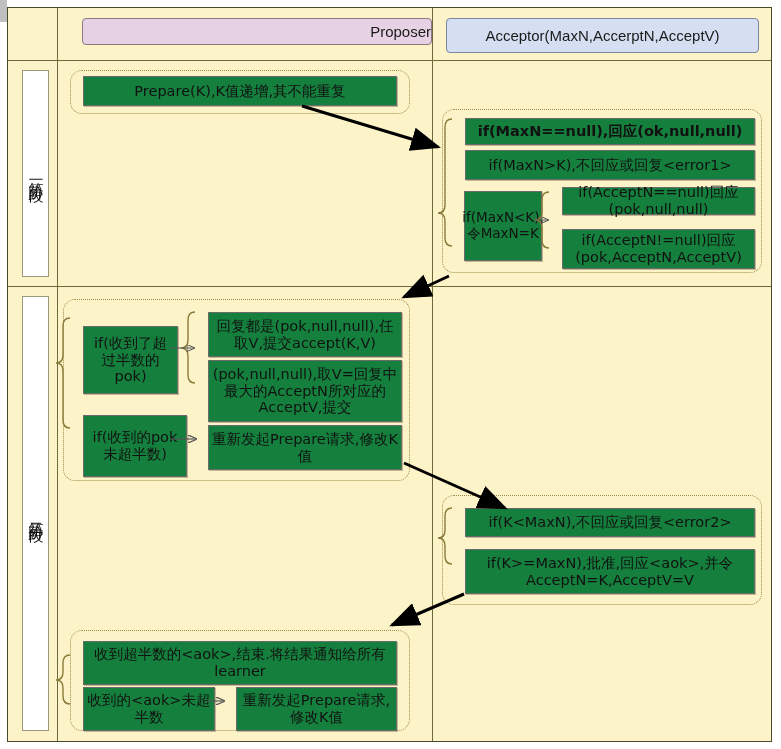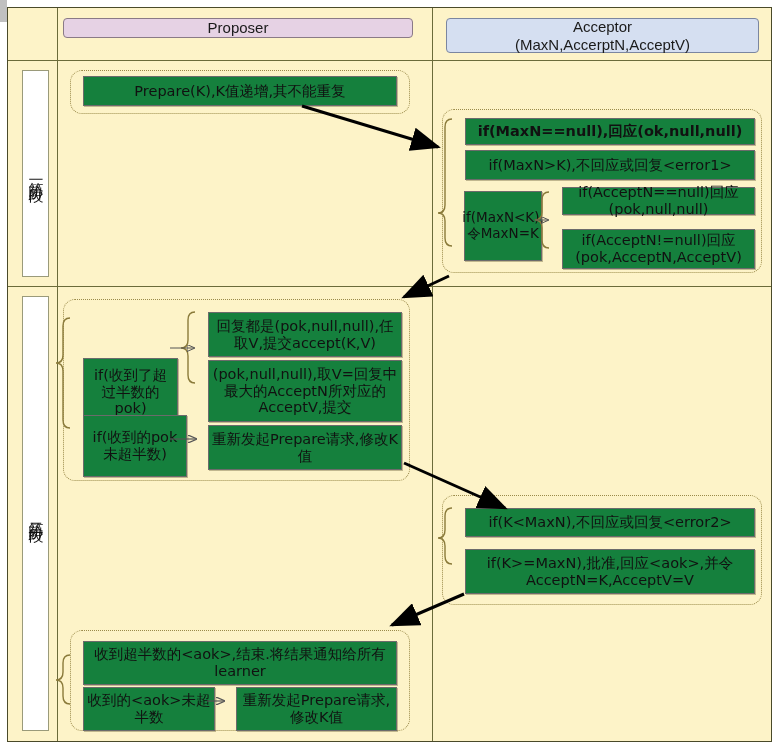--- a/index.html
+++ b/index.html
@@ -54,25 +54,25 @@
 <div class="gutter-gray2"></div>
 
 <div class="canvas">
 
   <div class="vline" style="left:49px;top:0;height:733px;"></div>
   <div class="vline" style="left:424px;top:0;height:733px;"></div>
 
   <div class="hline" style="left:0;top:52px;width:763px;"></div>
   <div class="hline" style="left:0;top:278px;width:763px;"></div>
 
-  <div class="hdr proposer" style="left:55px;top:10px;width:350px;height:20px;">
+  <div class="hdr proposer" style="left:74px;top:10px;width:350px;height:27px;justify-content:flex-end;">
     <span>Proposer</span>
   </div>
 
-  <div class="hdr acceptor" style="left:438px;top:10px;width:313px;height:35px;flex-direction:column;">
+  <div class="hdr acceptor" style="left:438px;top:10px;width:313px;height:35px;flex-direction:row;">
     <span>Acceptor</span>
     <span>(MaxN,AccerptN,AcceptV)</span>
   </div>
 
   <div class="phase-label" style="left:14px;top:62px;width:27px;height:207px;">
     <span>第一阶段</span>
   </div>
   <div class="phase-label" style="left:14px;top:288px;width:27px;height:435px;">
     <span>第二阶段</span>
   </div>
@@ -95,21 +95,21 @@
   </div>
   <div class="node" style="left:554px;top:179px;width:193px;height:28px;">
     <span>if(AcceptN==null)回应(pok,null,null)</span>
   </div>
   <div class="node" style="left:554px;top:221px;width:193px;height:40px;">
     <span>if(AcceptN!=null)回应(pok,AcceptN,AcceptV)</span>
   </div>
 
   <div class="group" style="left:55px;top:291px;width:347px;height:182px;"></div>
 
-  <div class="node" style="left:75px;top:318px;width:95px;height:68px;margin-top:32px;">
+  <div class="node" style="left:75px;top:318px;width:95px;height:68px;">
     <span>if(收到了超过半数的pok)</span>
   </div>
   <div class="node" style="left:75px;top:407px;width:104px;height:62px;">
     <span>if(收到的pok未超半数)</span>
   </div>
 
   <div class="node" style="left:200px;top:304px;width:194px;height:45px;">
     <span>回复都是(pok,null,null),任取V,提交accept(K,V)</span>
   </div>
   <div class="node" style="left:200px;top:352px;width:194px;height:62px;">

